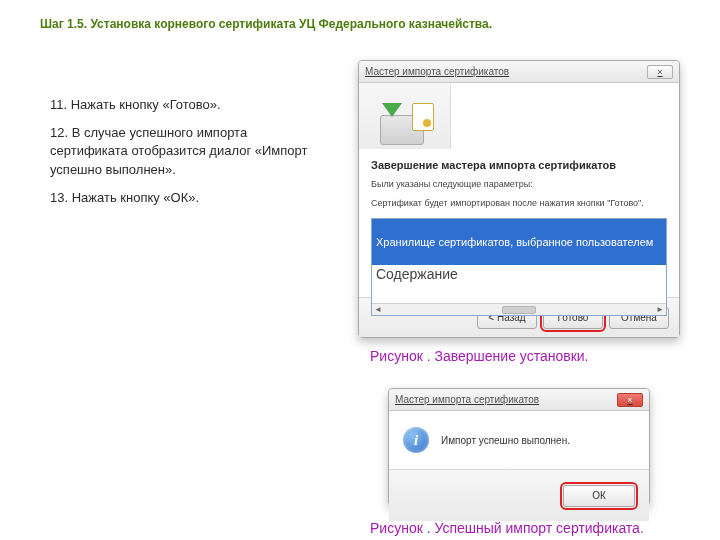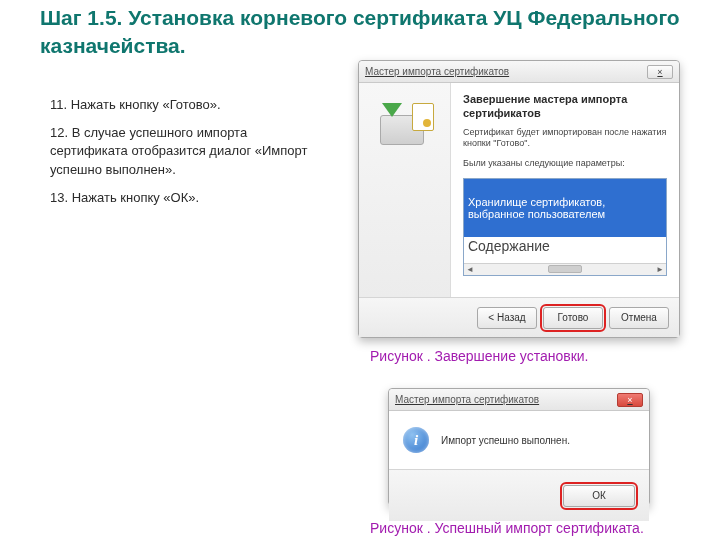--- a/index.html
+++ b/index.html
@@ -9,25 +9,25 @@
     height: 540px;
     background: #ffffff;
     font-family: Arial, sans-serif;
     font-size: 12px;
     color: #333;
     position: relative;
   }
   .heading {
     position: absolute;
     left: 40px;
-    top: 4px;
+    top: 16px;
     width: 640px;
-    font-size: 21px;
+    font-size: 12px;
     font-weight: bold;
-    color: #0f766e;
+    color: #4d7c0f;
     line-height: 1.35;
   }
   .instructions {
     position: absolute;
     left: 50px;
     top: 88px;
     width: 260px;
     font-size: 13px;
     line-height: 1.4;
     color: #2b2b2b;
@@ -68,20 +68,21 @@
     font-size: 9px; color: #444;
   }
   .winbtn.close-red {
     background: linear-gradient(#ef7a72,#d84a3e);
     color: #fff; border-color: #b43c33;
   }
   .wizard-body {
     display: flex;
     height: 214px;
     background: #fff;
+    flex-direction: column;
   }
   .wizard-left {
     width: 92px;
     background: linear-gradient(#f7f7f7,#ececec);
     border-right: 1px solid #dcdcdc;
     display: flex; align-items: flex-start; justify-content: center;
     padding-top: 18px;
   }
   .cert-icon {
     width: 58px; height: 48px; position: relative;
@@ -210,22 +211,22 @@
     <div class="wizard-left">
       <div class="cert-icon">
         <div class="box"></div>
         <div class="arrow"></div>
         <div class="paper"></div>
         <div class="seal"></div>
       </div>
     </div>
     <div class="wizard-right">
       <div class="wizard-h">Завершение мастера импорта сертификатов</div>
+      <div class="wizard-p">Были указаны следующие параметры:</div>
       <div class="wizard-p">Сертификат будет импортирован после нажатия кнопки "Готово".</div>
-      <div class="wizard-p">Были указаны следующие параметры:</div>
       <div class="listbox">
         <div class="sel">Хранилище сертификатов, выбранное пользователем</div>
         <div class="plain">Содержание</div>
         <div class="hscroll">
           <span class="arr">◄</span>
           <span class="thumb"></span>
           <span class="arr">►</span>
         </div>
       </div>
     </div>

